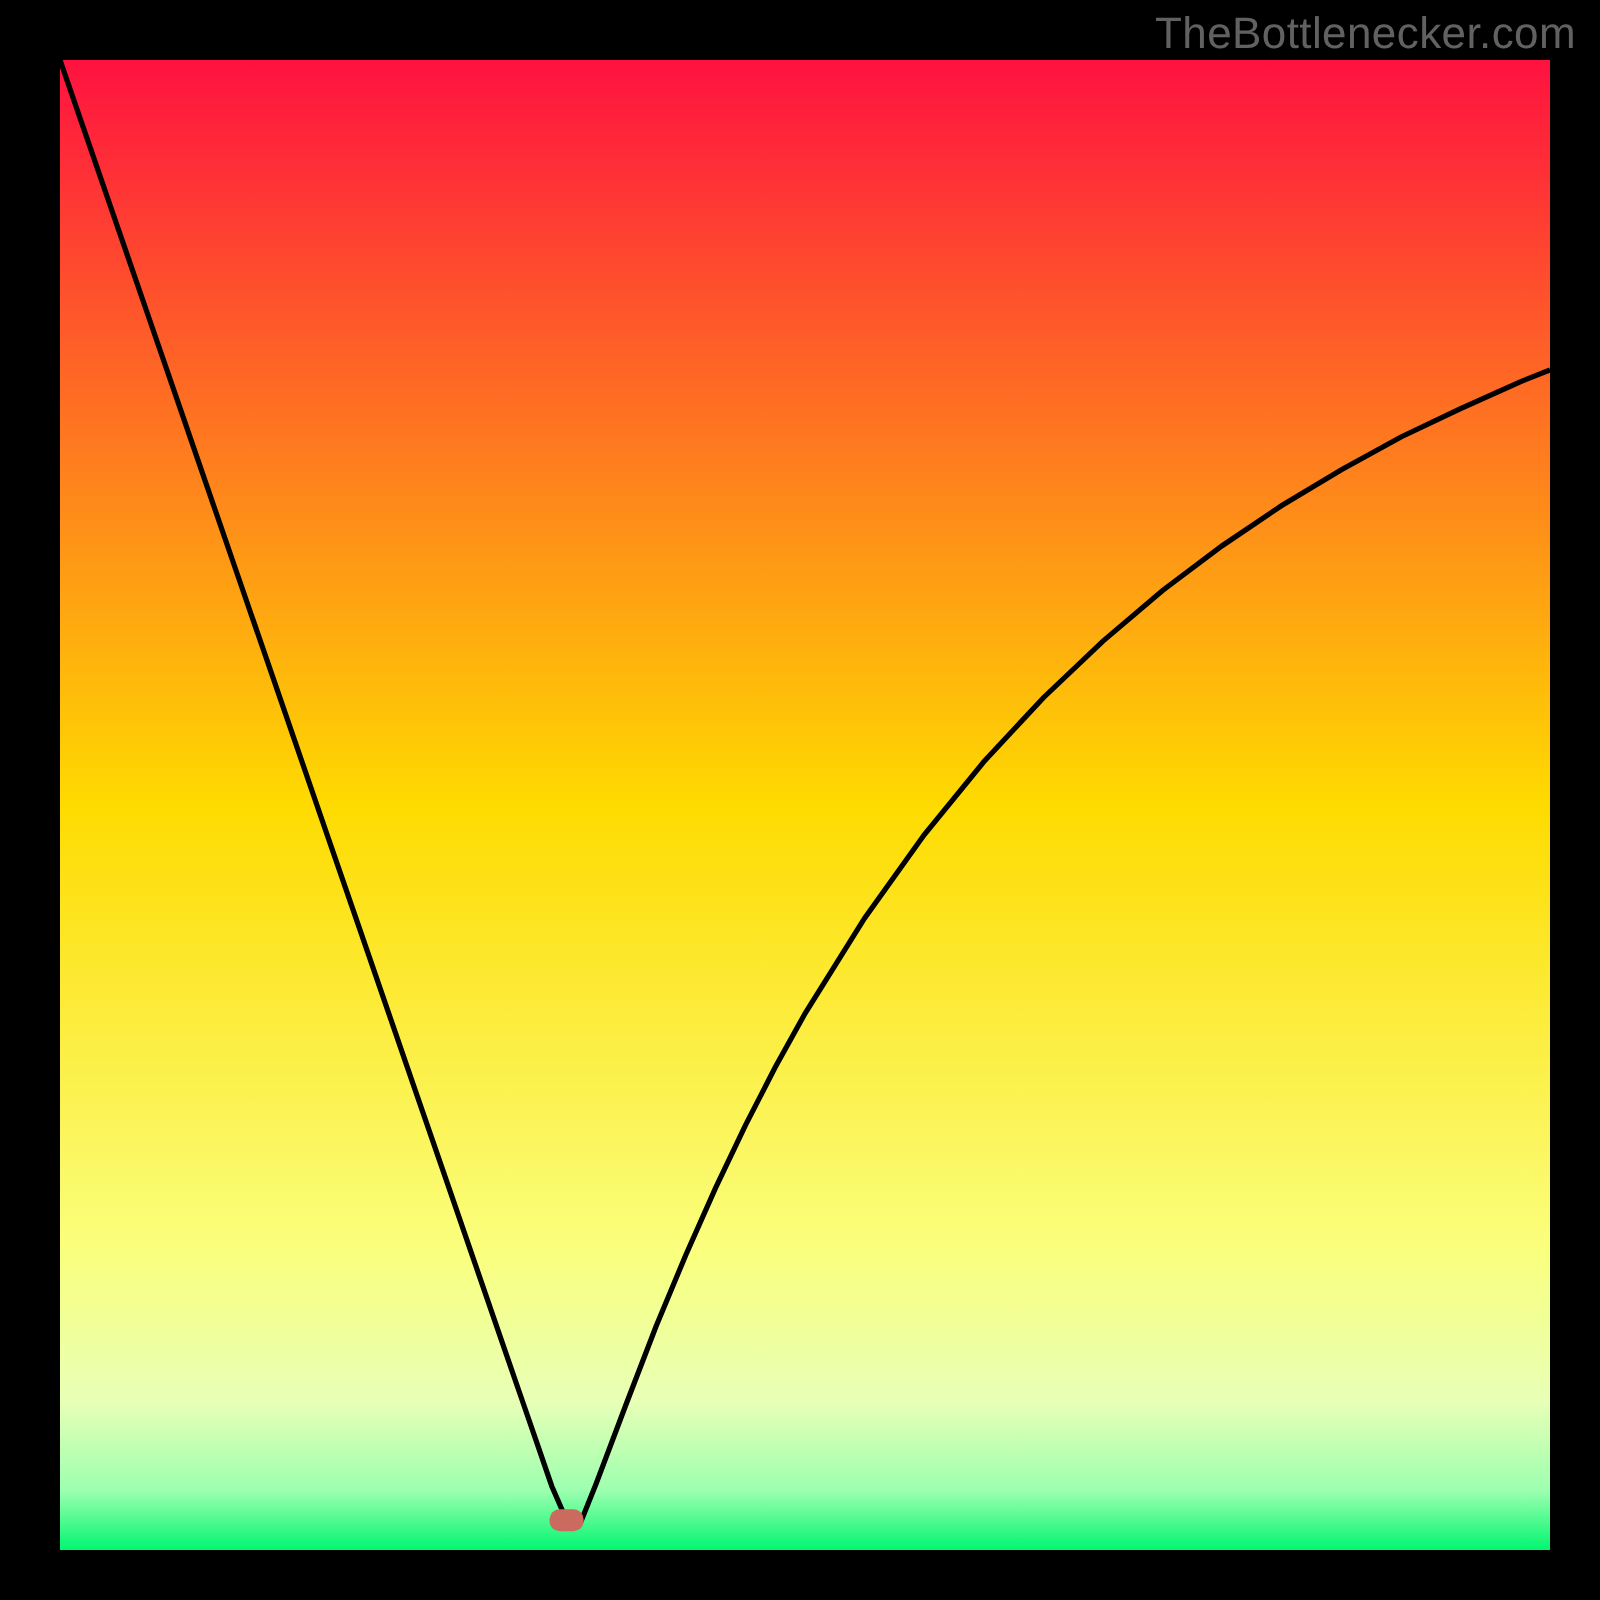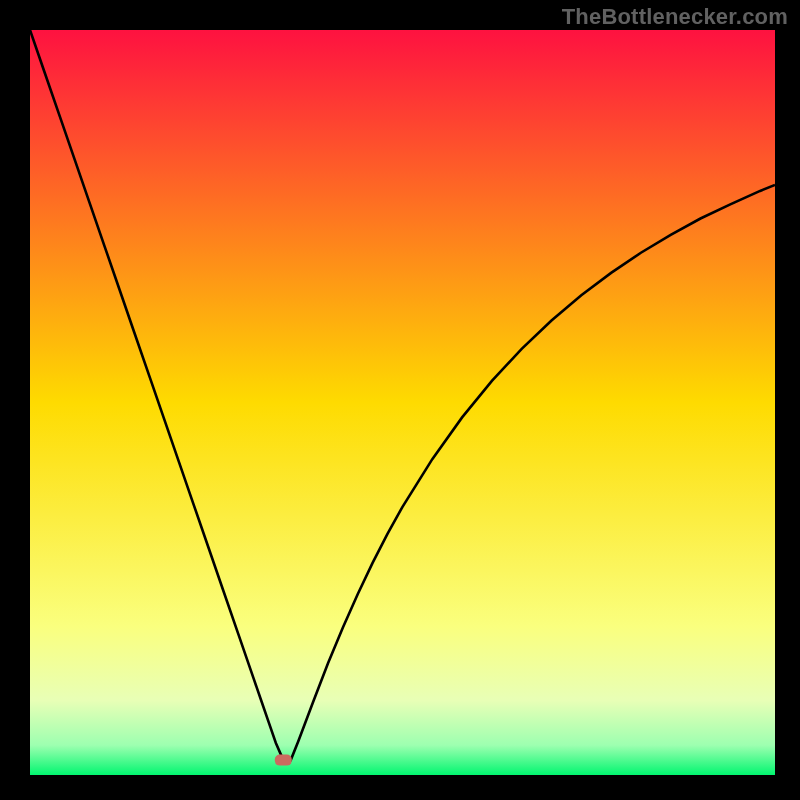--- a/index.html
+++ b/index.html
@@ -1,19 +1,19 @@
 <!DOCTYPE html>
 <html><head>
 <meta charset="utf-8">
 <style>
   * { margin: 0; padding: 0; box-sizing: border-box; }
   body { width: 800px; height: 800px; background: #000; position: relative; overflow: hidden; font-family: Arial, sans-serif; }
   .plot-frame { position: absolute; top: 30px; left: 30px; width: 745px; height: 745px; background: #000; }
   .plot-area { position: absolute; top: 0; left: 0; width: 745px; height: 745px; }
-  .watermark { position: absolute; top: 4px; right: 12px; color: #616161; font-size: 22px; font-weight: 700; letter-spacing: 0.2px; }
+  .watermark { position: absolute; top: 4px; right: 12px; color: #616161; font-size: 22px; font-weight: 400; letter-spacing: 0.2px; }
 </style>
 </head>
 <body>
 
 <div class="plot-frame">
   <svg class="plot-area" viewBox="0 0 745 745" preserveAspectRatio="none">
     <defs>
       <linearGradient id="bg-grad" x1="0" y1="0" x2="0" y2="1">
           <stop offset="0" stop-color="#fe1240"></stop>
           <stop offset="0.5" stop-color="#fedb00"></stop>

